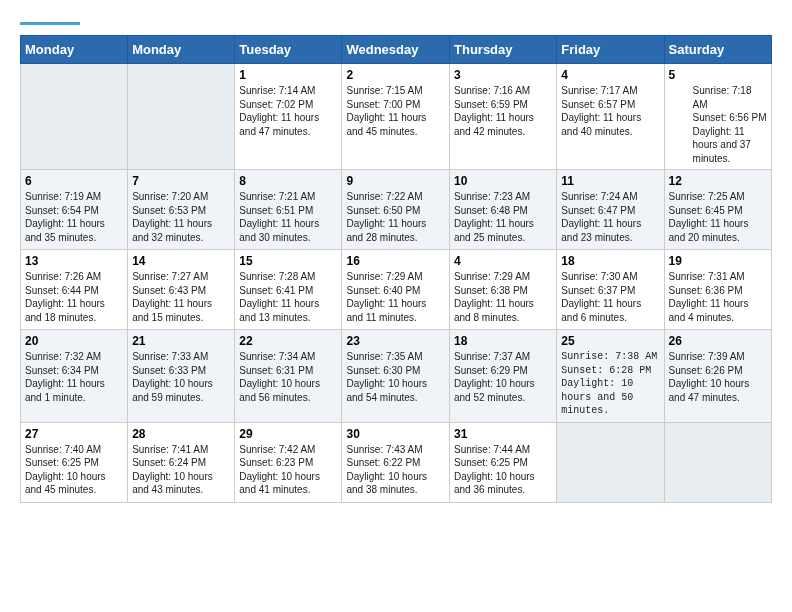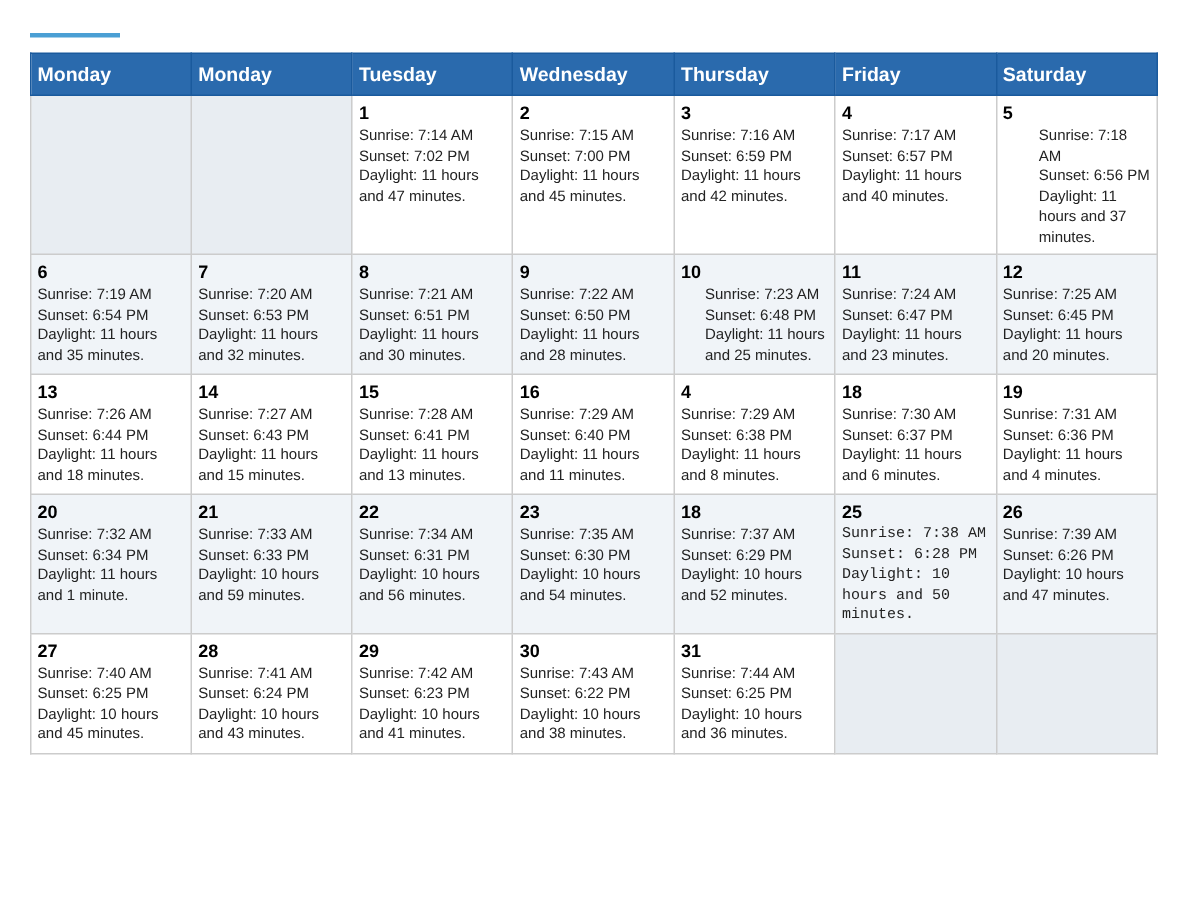--- a/index.html
+++ b/index.html
@@ -167,21 +167,21 @@
 Daylight: 11 hours and 30 minutes.</div>
         </td>
         <td>
           <span class="day-num">9</span>
           <div class="day-info" style="white-space: pre-line;">Sunrise: 7:22 AM
 Sunset: 6:50 PM
 Daylight: 11 hours and 28 minutes.</div>
         </td>
         <td>
           <span class="day-num">10</span>
-          <div class="day-info" style="white-space: pre-line; margin-left: 16px;">Sunrise: 7:23 AM
+          <div class="day-info" style="white-space: pre-line;">Sunrise: 7:23 AM
 Sunset: 6:48 PM
 Daylight: 11 hours and 25 minutes.</div>
         </td>
         <td>
           <span class="day-num">11</span>
           <div class="day-info" style="white-space: pre-line;">Sunrise: 7:24 AM
 Sunset: 6:47 PM
 Daylight: 11 hours and 23 minutes.</div>
         </td>
         <td>

